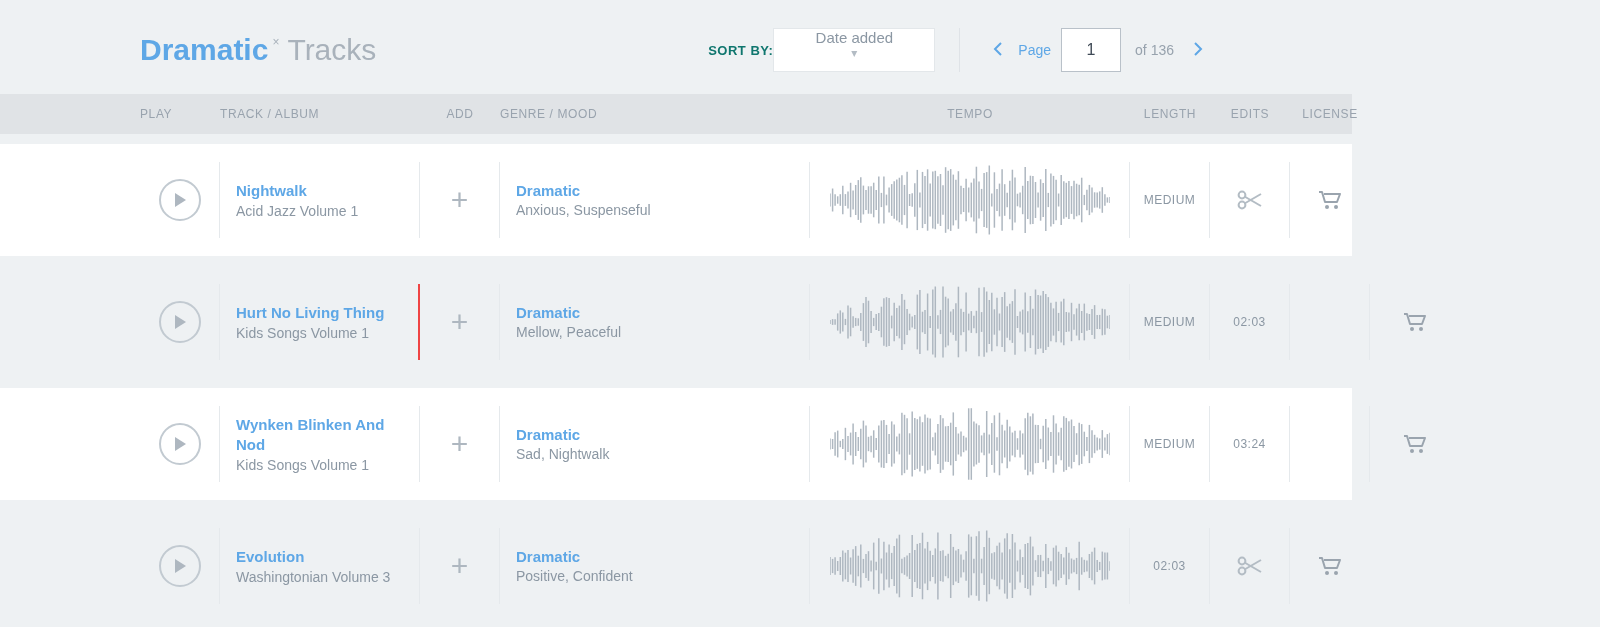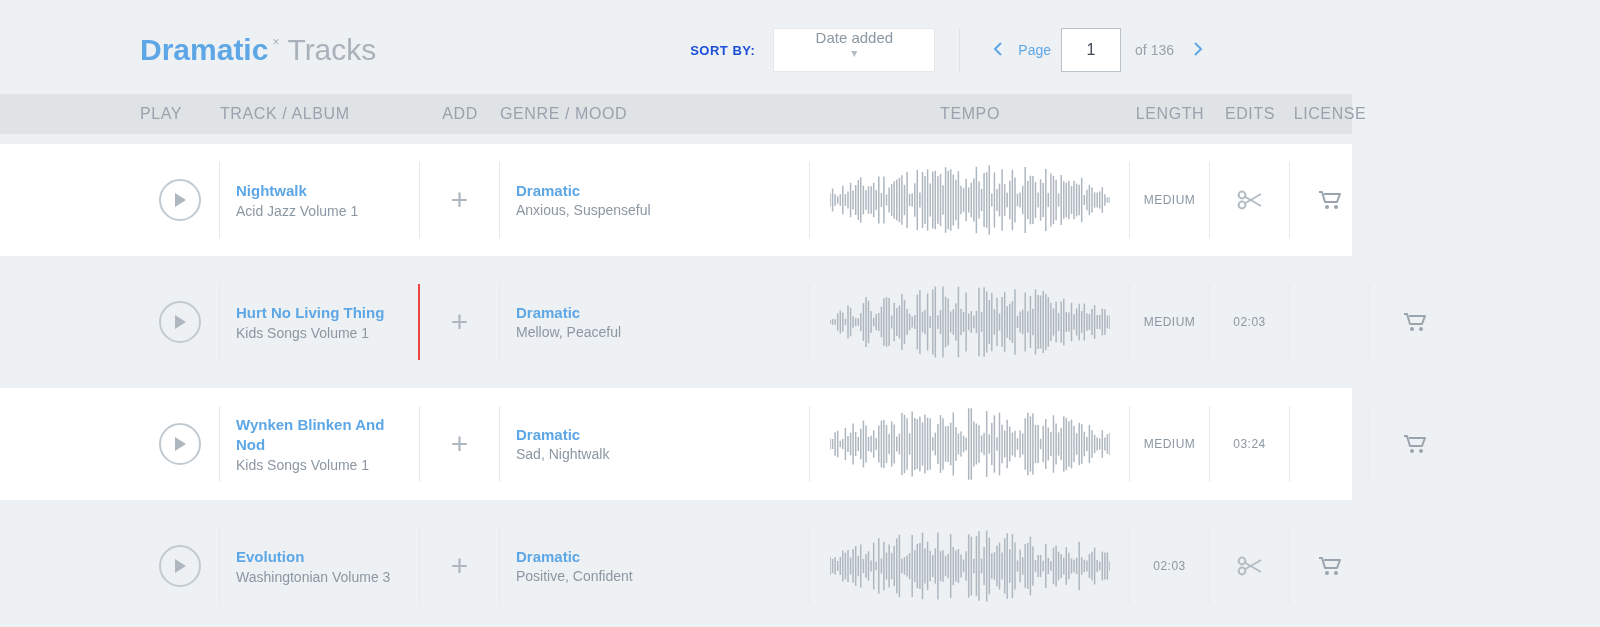--- a/index.html
+++ b/index.html
@@ -24,21 +24,21 @@
   .title .tag {
     color: #5ea7e6; font-weight: 600;
     position: relative;
   }
   .title .tag-x {
     font-size: 12px; color: #a9b2bb; position: relative; top: -14px; margin-left: 2px; margin-right: 6px;
   }
 
   .header-right { margin-left: auto; display: flex; align-items: center; }
   .sort-group { display:flex; align-items:center; border-right: 1px solid #dfe3e7; padding-right: 24px;}
-  .sort-label { font-size: 13px; font-weight: 700; letter-spacing: 0.5px; color: #1d4ed8; margin-right: 18px; }
+  .sort-label { font-size: 13px; font-weight: 700; letter-spacing: 0.5px; color: #0f766e; }
   .sort-select {
     background: #fff; border: 1px solid #e3e7ea; height: 44px; width: 162px;
     display: flex; align-items: center; padding: 0 14px; justify-content: flex-start;
     color: #8b97a3; font-size: 15px; flex-direction: column;
   }
 
   .pager { display:flex; align-items:center; padding-left: 24px; }
   .pager .arrow { width: 28px; text-align:center; color:#5ea7e6; font-size: 18px; user-select:none;}
   .pager .page-label { color:#5ea7e6; font-size: 14px; margin: 0 10px 0 6px;}
   .pager input {
@@ -47,21 +47,21 @@
   }
   .pager .of { color:#97a2ad; font-size: 14px; margin: 0 10px 0 14px; }
 
   
   .col-header {
     background: #e0e3e6; height: 40px; width: 100%;
     display: grid;
     grid-template-columns: 70px 200px 80px 300px 300px 80px 80px 80px 100px;
     padding: 0 140px;
     align-items: center;
-    color: #99a3ae; font-size: 16px; letter-spacing: 0.6px; font-weight: 500;
+    color: #99a3ae; font-size: 12px; letter-spacing: 0.6px; font-weight: 500;
   }
   
   .cols {
     display: grid;
     grid-template-columns: 80px 200px 80px 310px 320px 80px 80px 80px 90px;
     align-items: center;
   }
   .col-header .c-play{ padding-left:0;}
   .c-tempo, .c-length, .c-edits, .c-license { text-align:center; }
 

